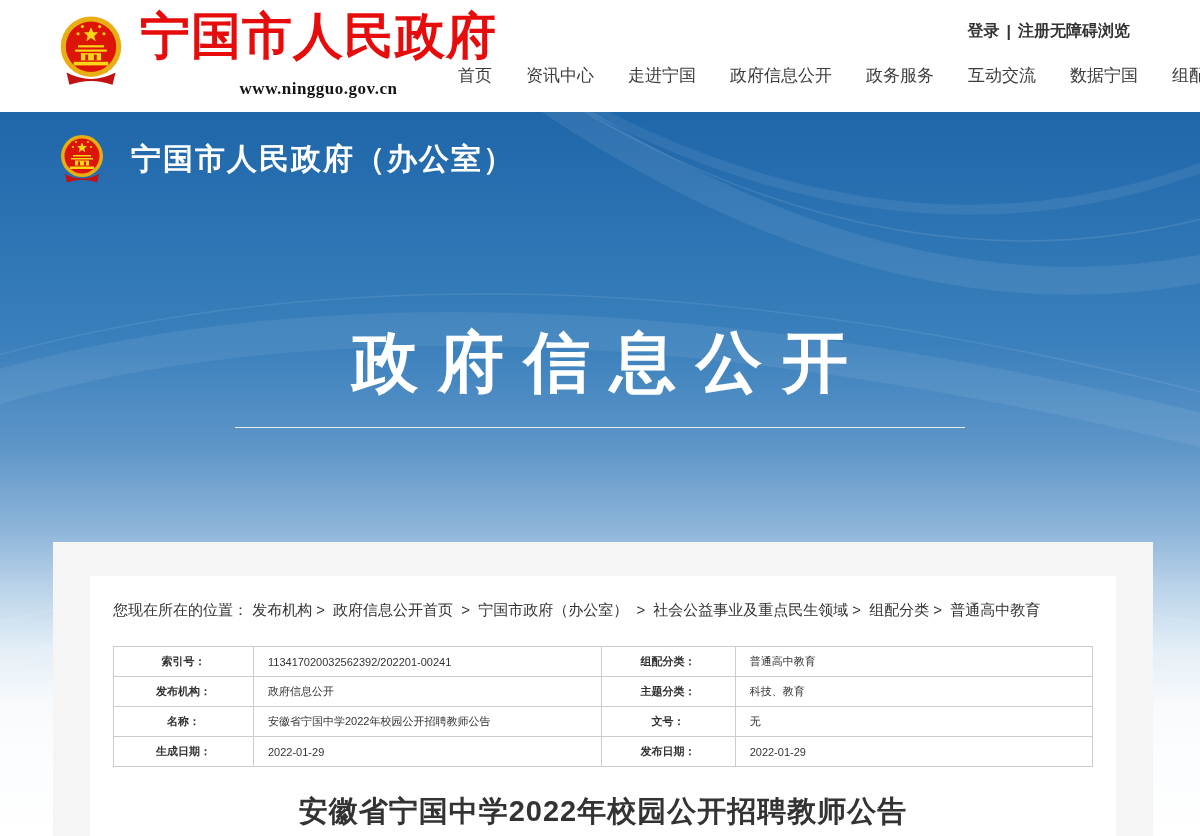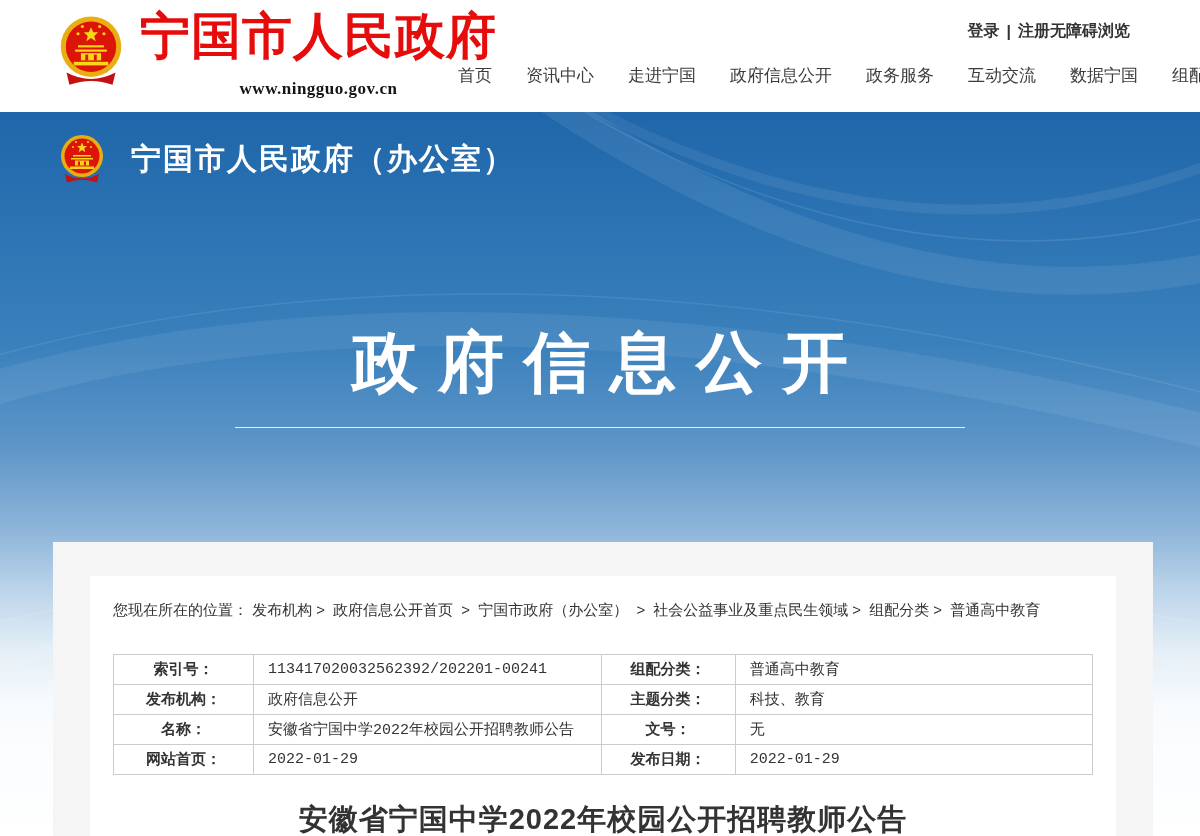--- a/index.html
+++ b/index.html
@@ -60,22 +60,22 @@
   .content-inner{
     position:absolute;top:34px;left:37px;right:37px;bottom:0;
     background:#ffffff;padding:0 23px;box-sizing:border-box;
   }
   .breadcrumb{
     margin-top:25px;font-size:15px;color:#333;white-space:nowrap;
   }
   .breadcrumb .crumb-sep{margin:0 4px;color:#333;}
 
   .meta-table{
-    width:100%;margin-top:34px;border-collapse:collapse;table-layout:fixed;
-    font-size:15px;color:#333;font-family:Liberation Mono, monospace;
+    width:100%;margin-top:26px;border-collapse:collapse;table-layout:fixed;
+    font-size:11px;color:#333;
   }
   .meta-table td{border:1px solid #cccccc;height:29px;padding:0;overflow:hidden;white-space:nowrap;}
   .meta-table td.lbl{text-align:center;font-weight:bold;}
   .meta-table col.c-lbl1{width:14.3%;}
   .meta-table col.c-val1{width:35.5%;}
   .meta-table col.c-lbl2{width:13.7%;}
   .meta-table col.c-val2{width:36.5%;}
   .meta-table td.val{padding-left:14px;}
 
   .article-title{
@@ -201,21 +201,21 @@
             <td class="lbl">主题分类：</td>
             <td class="val">科技、教育</td>
           </tr>
           <tr>
             <td class="lbl">名称：</td>
             <td class="val">安徽省宁国中学2022年校园公开招聘教师公告</td>
             <td class="lbl">文号：</td>
             <td class="val">无</td>
           </tr>
           <tr>
-            <td class="lbl">网站首页：</td>
+            <td class="lbl">生成日期：</td>
             <td class="val">2022-01-29</td>
             <td class="lbl">发布日期：</td>
             <td class="val">2022-01-29</td>
           </tr>
         </tbody>
       </table>
 
       <h2 class="article-title">安徽省宁国中学2022年校园公开招聘教师公告</h2>
 
     </div>

